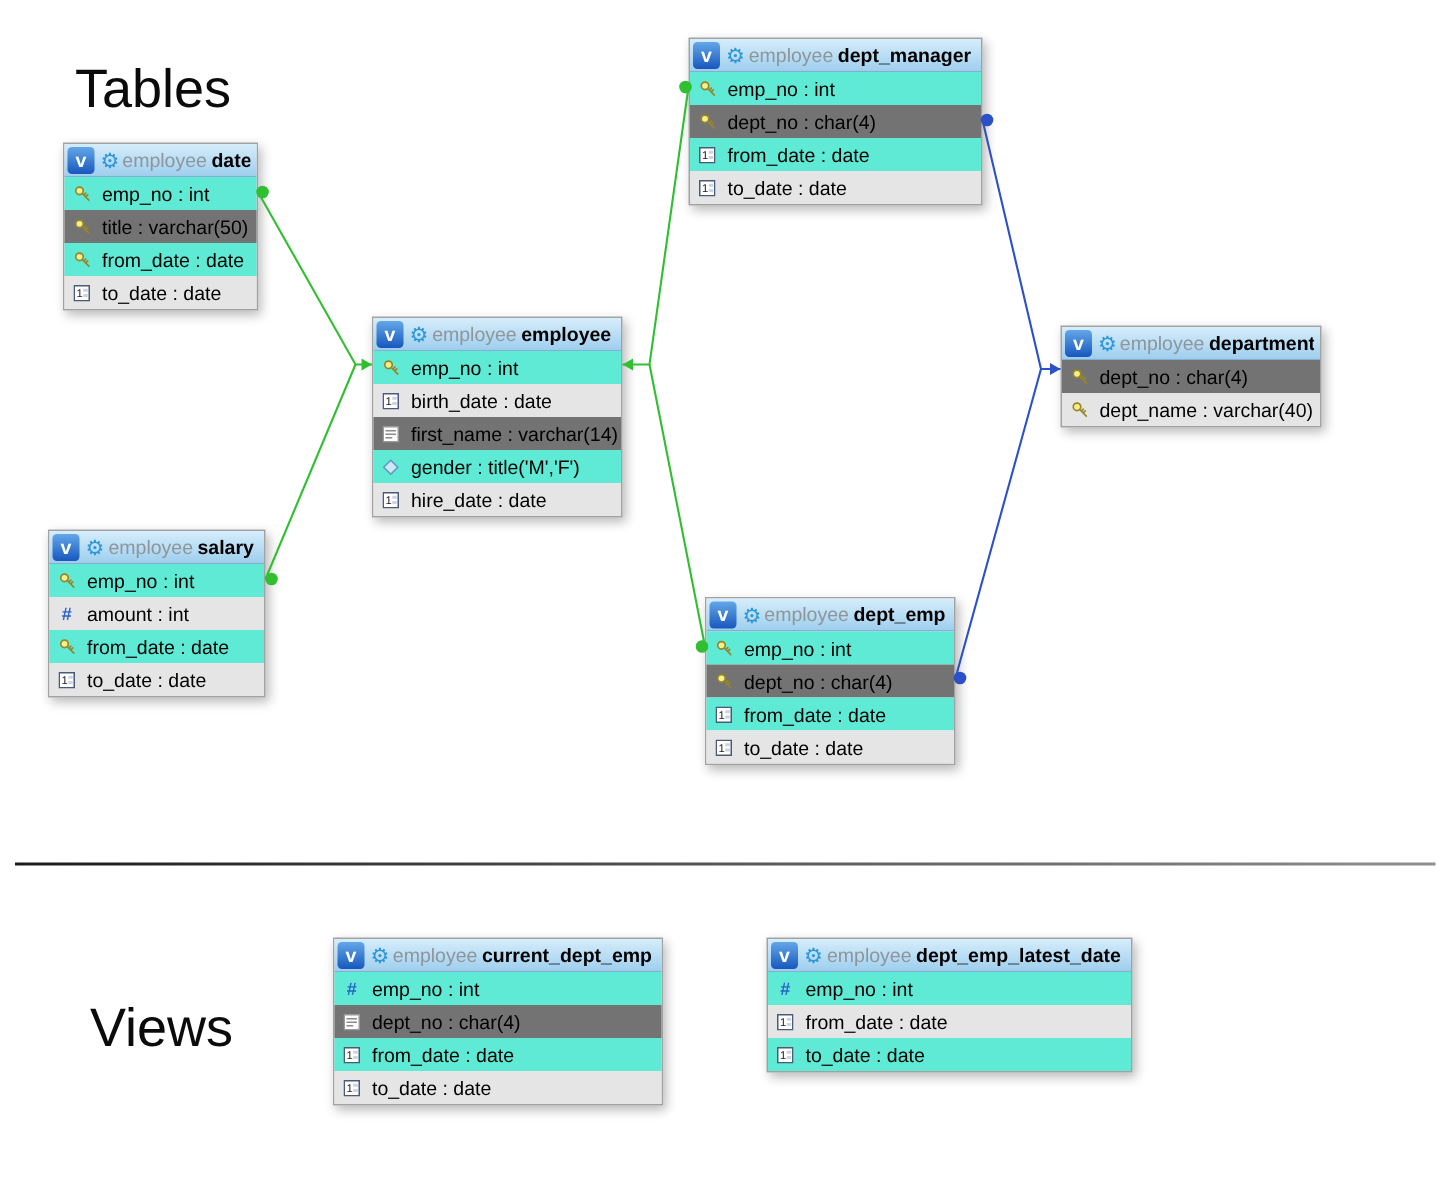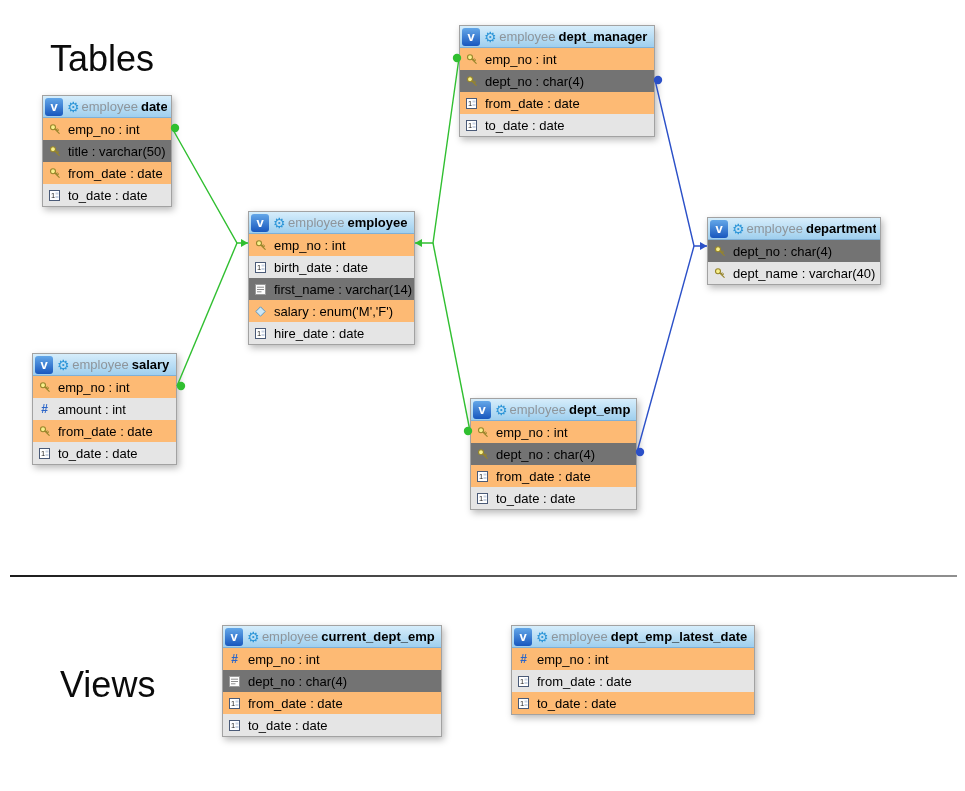--- a/index.html
+++ b/index.html
@@ -69,21 +69,21 @@
   .tname  { color: #000; font-weight: bold; margin-left: 3px; }
   .db-row {
     height: 22px;
     display: flex;
     align-items: center;
     padding: 0 6px 0 5px;
     font-size: 13px;
     color: #000;
     white-space: nowrap;
     overflow: hidden;
-    background: #fdba74;
+    background: #5eead4;
   }
   .db-row.alt    { background: #e5e5e5; }
   .db-row.marked { background: #737373; }
   .ic {
     flex: 0 0 13px;
     width: 13px;
     display: flex;
     align-items: center;
     justify-content: center;
     margin-right: 7px;
@@ -222,21 +222,21 @@
           </svg>
         </span>
         <span class="clabel">first_name : varchar(14)</span>
       </div>
       <div class="db-row">
         <span class="ic">
           <svg width="11" height="11" viewBox="0 0 11 11">
             <polygon points="5.5,0.8 10.2,5.5 5.5,10.2 0.8,5.5" fill="#cce6f4" stroke="#5e98c0" stroke-width="1"></polygon>
           </svg>
         </span>
-        <span class="clabel">salary : enum('M','F')</span>
+        <span class="clabel">gender : title('M','F')</span>
       </div>
       <div class="db-row alt">
         <span class="ic">
           <svg width="11" height="11" viewBox="0 0 11 11">
             <rect x="0.5" y="0.5" width="10" height="10" fill="#ffffff" stroke="#4a5a77"></rect>
             <text x="2" y="8.2" font-size="7.5" fill="#1a1a1a" font-family="Liberation Sans, sans-serif">1</text>
             <rect x="6.5" y="2.5" width="3" height="2" fill="#c9d4e4"></rect>
             <rect x="6.5" y="6" width="3" height="2" fill="#c9d4e4"></rect>
           </svg>
         </span>

